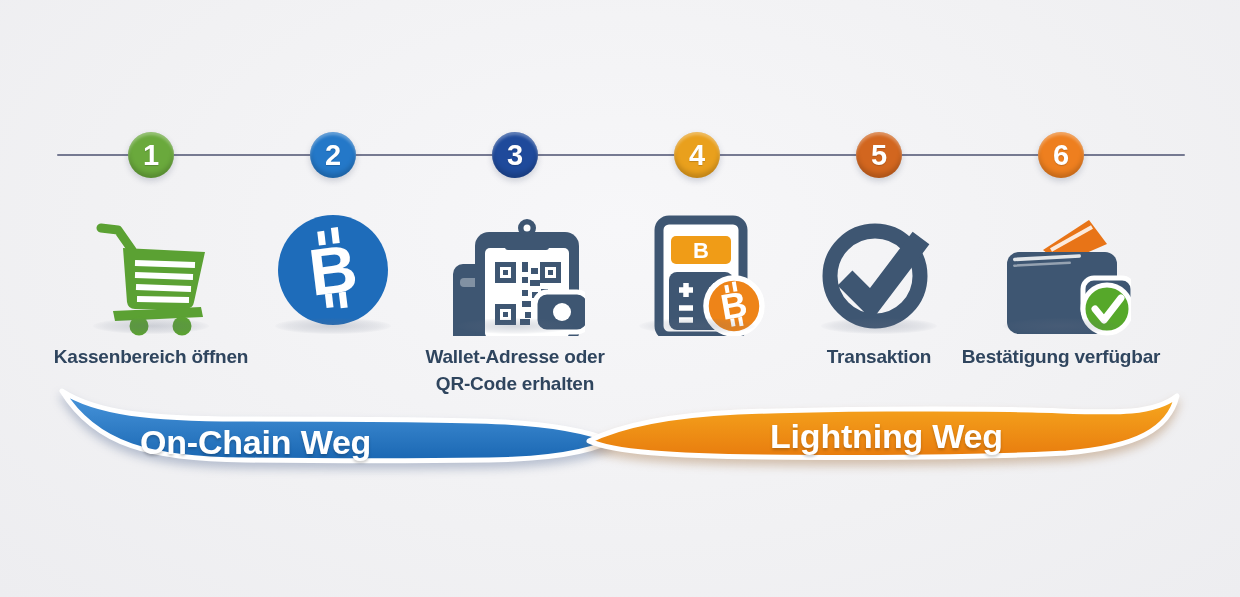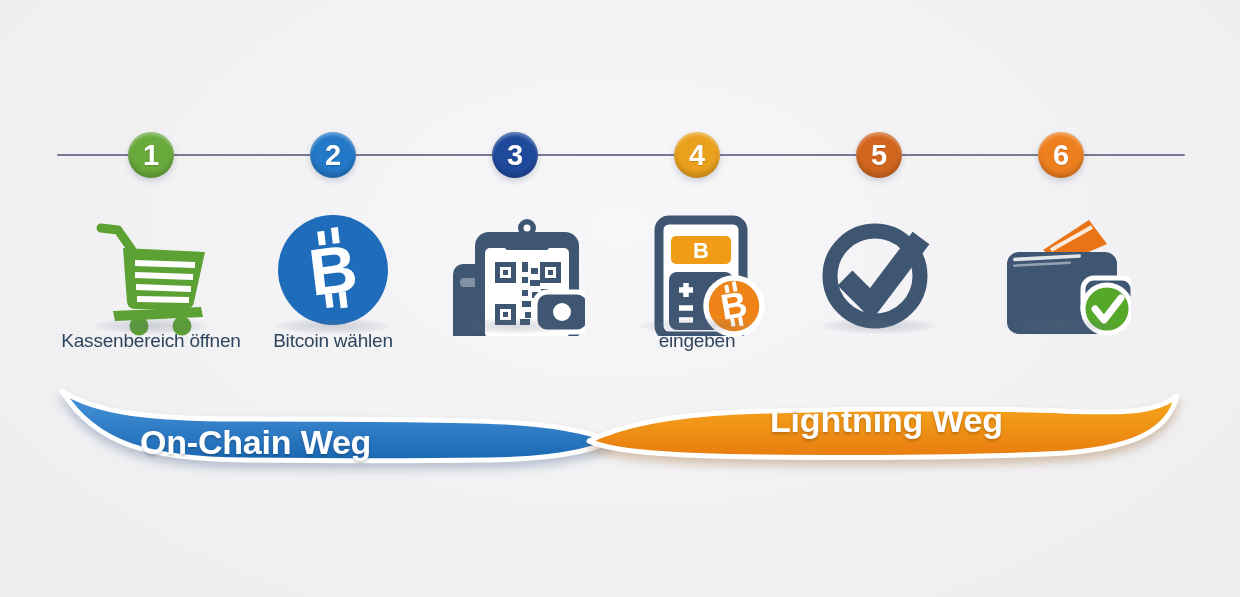--- a/index.html
+++ b/index.html
@@ -28,33 +28,33 @@
     position:relative;width:140px;height:122px;margin-top:28px;
     display:flex;align-items:flex-start;justify-content:center;
   }
   .step-icon svg{display:block;}
   .icon-shadow{
     position:absolute;bottom:-6px;left:50%;transform:translateX(-50%);
     width:116px;height:16px;border-radius:50%;
     background:radial-gradient(ellipse at center, rgba(96,106,128,.26) 0%, rgba(96,106,128,.10) 55%, rgba(96,106,128,0) 75%);
   }
   .step-label{
-    width:210px;text-align:center;
-    color:#2f455e;font-size:19px;font-weight:normal;line-height:1.4;letter-spacing:-.2px;
+    margin-top:16px;width:210px;text-align:center;
+    color:#2f455e;font-size:19px;font-weight:bold;line-height:1.4;letter-spacing:-.2px;
   }
   .step-label div{white-space:nowrap;}
   .ribbons-svg{position:absolute;left:0;top:0;width:1240px;height:597px;pointer-events:none;}
   .ribbon-path-blue{filter:drop-shadow(0 6px 5px rgba(90,110,150,.38));}
   .ribbon-path-orange{filter:drop-shadow(0 6px 5px rgba(160,110,60,.38));}
   .ribbon-label{
     position:absolute;color:#fff;font-size:34px;font-weight:bold;
     text-shadow:0 2px 3px rgba(0,0,0,.22);letter-spacing:-.2px;
   }
   .ribbon-label.blue{left:140px;top:423px;width:240px;}
-  .ribbon-label.orange{left:770px;top:401px;width:240px;}
+  .ribbon-label.orange{left:770px;top:417px;width:240px;}
 </style>
 </head>
 <body>
 
 <div class="canvas">
 
   <div class="timeline-line" style="background: rgb(86, 91, 120);"></div>
 
   <div class="steps-row">
   <div class="step">
@@ -87,23 +87,20 @@
     <svg width="140" height="130" viewBox="0 0 140 130" xmlns="http://www.w3.org/2000/svg">
     <circle cx="70" cy="64" r="55" fill="#1e6cba"></circle>
     <g transform="rotate(-7 70 64)" fill="#ffffff">
       <text x="70" y="87" text-anchor="middle" font-family="Liberation Sans, sans-serif" font-size="66" font-weight="bold" fill="#ffffff">B</text>
       <rect x="59" y="24" width="7" height="14"></rect>
       <rect x="73" y="22" width="7" height="16"></rect>
       <rect x="59" y="87" width="7" height="14"></rect>
       <rect x="73" y="87" width="7" height="16"></rect>
     </g>
   </svg>
-        </div>
-    <div class="step-label">
-          <div>Bitcoin wählen</div>
         </div>
   </div>
 
   <div class="step">
     <div class="step-badge" style="background: rgb(31, 74, 155);">3</div>
     <div class="step-icon">
       <span class="icon-shadow"></span>
     <svg width="140" height="130" viewBox="0 0 140 130" xmlns="http://www.w3.org/2000/svg">
     <rect x="8" y="58" width="52" height="84" rx="10" fill="#3e5672"></rect>
     <rect x="15" y="72" width="38" height="9" rx="4" fill="#ffffff" opacity="0.35"></rect>
@@ -127,20 +124,24 @@
       <rect x="87" y="86" width="6" height="6"></rect>
       <rect x="96" y="83" width="7" height="6"></rect>
       <rect x="77" y="95" width="9" height="6"></rect>
       <rect x="80" y="106" width="6" height="6"></rect>
       <rect x="75" y="113" width="10" height="6"></rect>
     </g>
     <rect x="90" y="86" width="54" height="40" rx="12" fill="#3e5672" stroke="#ffffff" stroke-width="5"></rect>
     <circle cx="117" cy="106" r="9" fill="#ffffff"></circle>
   </svg>
         </div>
+    <div class="step-label">
+          <div>Wallet-Adresse oder</div>
+          <div>QR-Code erhalten</div>
+        </div>
   </div>
 
   <div class="step">
     <div class="step-badge" style="background: rgb(233, 160, 29);">4</div>
     <div class="step-icon">
       <span class="icon-shadow"></span>
     <svg width="140" height="130" viewBox="0 0 140 130" xmlns="http://www.w3.org/2000/svg">
     <rect x="32" y="14" width="84" height="116" rx="10" fill="#ffffff" stroke="#3e5672" stroke-width="9"></rect>
     <rect x="44" y="30" width="60" height="28" rx="5" fill="#f09c17"></rect>
     <text x="74" y="52" text-anchor="middle" font-family="Liberation Sans, sans-serif" font-size="22" font-weight="bold" fill="#ffffff">B</text>
@@ -159,53 +160,54 @@
     <g transform="rotate(-10 107 100)" fill="#ffffff">
       <text x="107" y="112" text-anchor="middle" font-family="Liberation Sans, sans-serif" font-size="36" font-weight="bold" fill="#ffffff">B</text>
       <rect x="101" y="78" width="4" height="8"></rect>
       <rect x="109" y="76" width="4" height="10"></rect>
       <rect x="101" y="112" width="4" height="8"></rect>
       <rect x="109" y="112" width="4" height="9"></rect>
     </g>
   </svg>
         </div>
     <div class="step-label">
-          <div>eingeben</div>
         </div>
   </div>
 
   <div class="step">
     <div class="step-badge" style="background: rgb(210, 102, 31);">5</div>
     <div class="step-icon">
       <span class="icon-shadow"></span>
     <svg width="140" height="130" viewBox="0 0 140 130" xmlns="http://www.w3.org/2000/svg">
     <circle cx="66" cy="70" r="45" fill="none" stroke="#3e5672" stroke-width="15"></circle>
     <path d="M36 72 L62 98 L112 32" fill="none" stroke="#3e5672" stroke-width="21" stroke-linecap="butt" stroke-linejoin="miter"></path>
   </svg>
         </div>
     <div class="step-label">
+          <div>Transaktion</div>
         </div>
   </div>
 
   <div class="step">
     <div class="step-badge" style="background: rgb(238, 127, 31);">6</div>
     <div class="step-icon">
       <span class="icon-shadow"></span>
     <svg width="140" height="130" viewBox="0 0 140 130" xmlns="http://www.w3.org/2000/svg">
     <polygon points="52,44 98,14 116,38 70,58" fill="#e87417"></polygon>
     <line x1="60" y1="44" x2="101" y2="21" stroke="#ffffff" stroke-width="4" opacity="0.85"></line>
     <rect x="16" y="46" width="110" height="82" rx="12" fill="#3e5672"></rect>
     <rect x="22" y="50" width="68" height="3.5" rx="1.5" fill="#ffffff" opacity="0.85" transform="rotate(-3 56 52)"></rect>
     <rect x="22" y="57" width="58" height="2.5" rx="1.2" fill="#ffffff" opacity="0.45" transform="rotate(-3 51 58)"></rect>
     <rect x="92" y="72" width="50" height="42" rx="11" fill="#3e5672" stroke="#ffffff" stroke-width="5"></rect>
     <circle cx="116" cy="103" r="24" fill="#56a82a" stroke="#ffffff" stroke-width="5"></circle>
     <path d="M104 103 L113 114 L130 92" fill="none" stroke="#ffffff" stroke-width="7" stroke-linecap="round" stroke-linejoin="round"></path>
   </svg>
         </div>
     <div class="step-label">
+          <div>Bestätigung verfügbar</div>
         </div>
   </div>
 </div>
 
   <svg class="ribbons-svg" viewBox="0 0 1240 597" xmlns="http://www.w3.org/2000/svg">
     <defs>
       <linearGradient id="blueGrad" x1="0" y1="0" x2="0" y2="1">
         <stop offset="0%" stop-color="#4a97dd"></stop>
         <stop offset="100%" stop-color="#1a67b2"></stop>
       </linearGradient>

